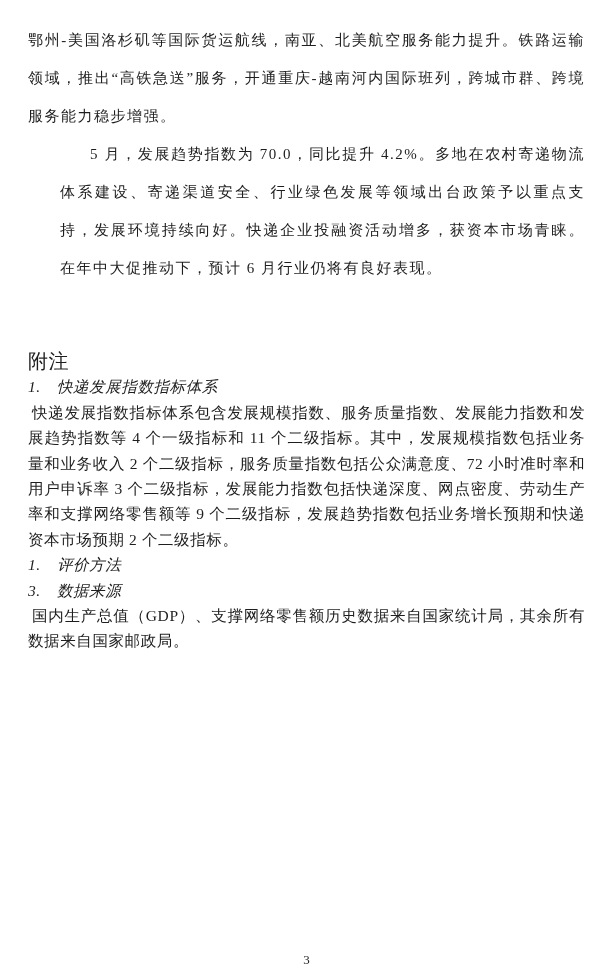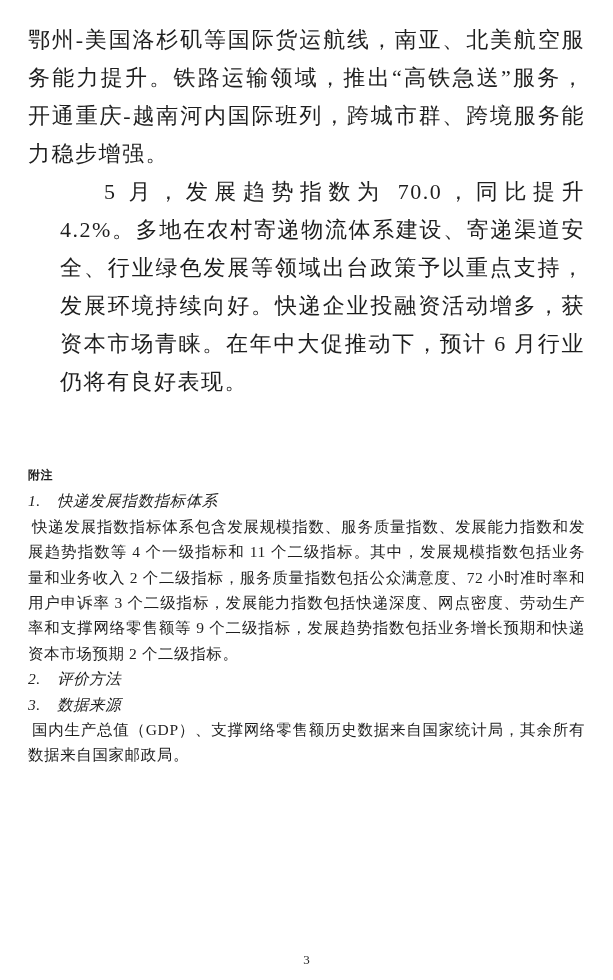--- a/index.html
+++ b/index.html
@@ -13,42 +13,42 @@
     height: 980px;
     margin: 0 auto;
     background: #ffffff;
     box-sizing: border-box;
     padding: 21px 28px 0 28px;
     font-family: "Liberation Serif", "DejaVu Serif", serif;
     color: #1e1e1e;
     overflow: hidden;
   }
   .body-text {
-    font-size: 22px;
+    font-size: 15px;
     line-height: 38px;
     letter-spacing: 1.5px;
     text-align: justify;
   }
   .para {
     margin: 0;
   }
   .para.indent {
     text-indent: 2em;
     margin-left: 32px;
   }
   .notes {
     margin-top: 62px;
     font-size: 15.5px;
     line-height: 25.4px;
     letter-spacing: 0.6px;
     text-align: justify;
   }
   .notes-heading {
-    font-weight: bold;
-    font-size: 12px;
+    font-weight: normal;
+    font-size: 20px;
   }
   .note-title {
     font-weight: normal;
     font-style: italic;
   }
   .note-body {
     text-indent: 4px;
   }
   .page-number {
     position: absolute;
@@ -73,21 +73,21 @@
 
   <div class="notes">
     <div class="notes-heading">附注</div>
 
     <div class="note">
       <div class="note-title">1.　快递发展指数指标体系</div>
       <div class="note-body">快递发展指数指标体系包含发展规模指数、服务质量指数、发展能力指数和发展趋势指数等 4 个一级指标和 11 个二级指标。其中，发展规模指数包括业务量和业务收入 2 个二级指标，服务质量指数包括公众满意度、72 小时准时率和用户申诉率 3 个二级指标，发展能力指数包括快递深度、网点密度、劳动生产率和支撑网络零售额等 9 个二级指标，发展趋势指数包括业务增长预期和快递资本市场预期 2 个二级指标。</div>
     </div>
 
     <div class="note">
-      <div class="note-title">2.　评价方法</div>
+      <div class="note-title">1.　评价方法</div>
     </div>
 
     <div class="note">
       <div class="note-title">3.　数据来源</div>
       <div class="note-body">国内生产总值（GDP）、支撑网络零售额历史数据来自国家统计局，其余所有数据来自国家邮政局。</div>
     </div>
   </div>
 
   <div class="page-number">3</div>
 

